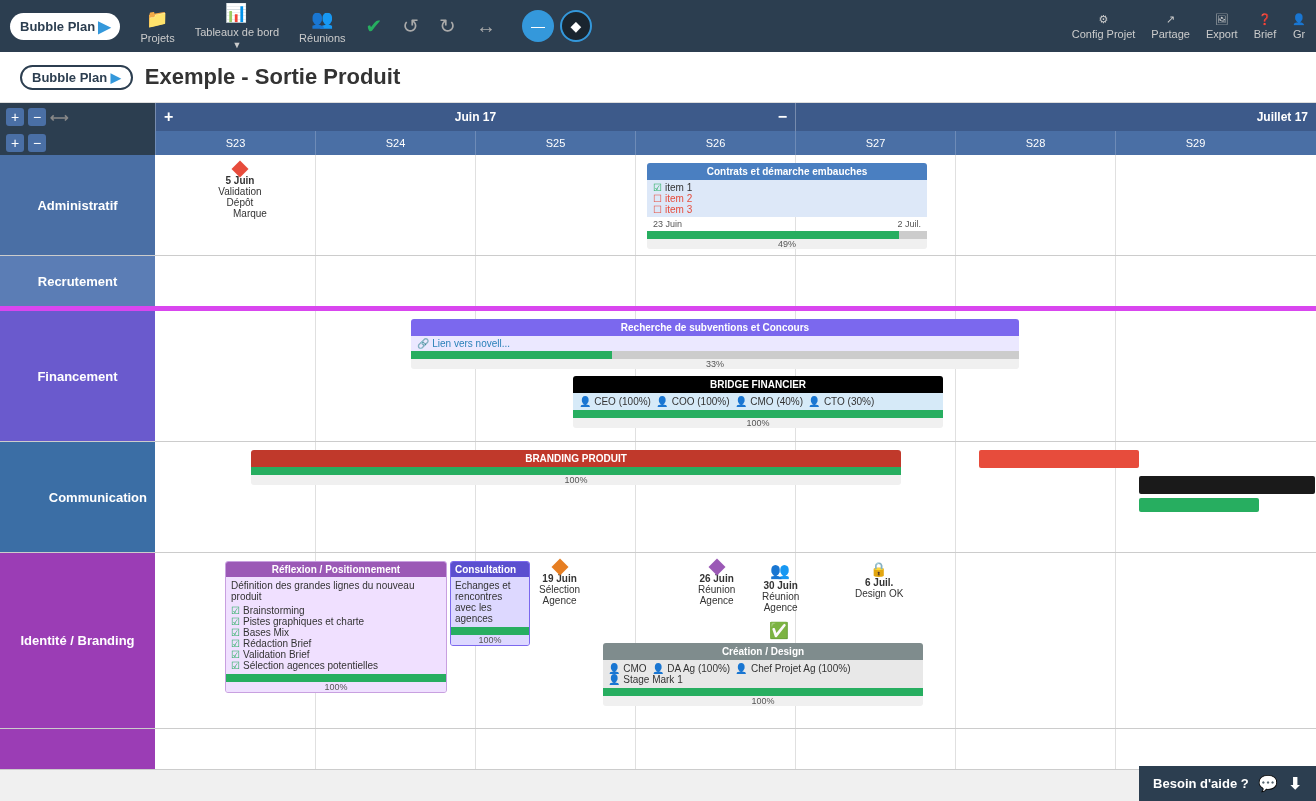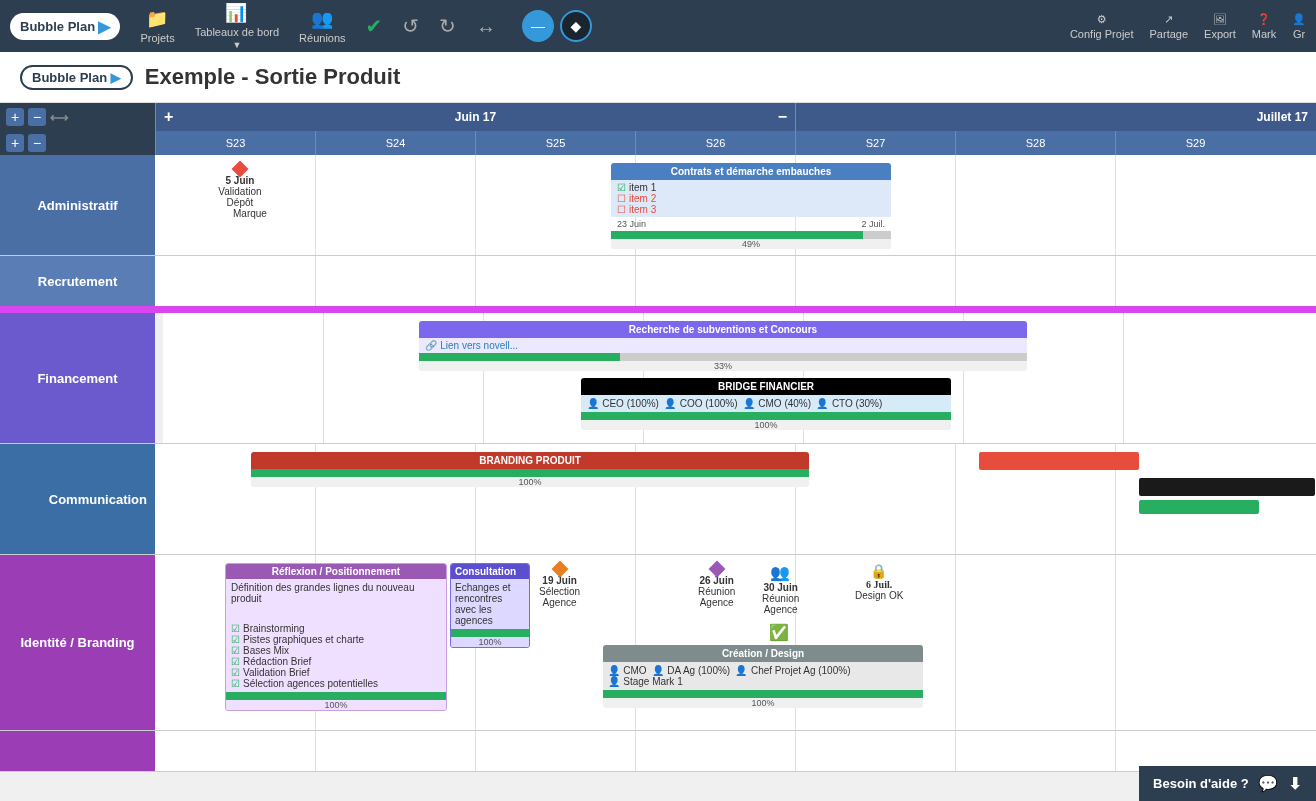--- a/index.html
+++ b/index.html
@@ -310,21 +310,21 @@
     <div class="nav-right-item">
       <span>↗</span>
       <span>Partage</span>
     </div>
     <div class="nav-right-item">
       <span>🖼</span>
       <span>Export</span>
     </div>
     <div class="nav-right-item">
       <span>❓</span>
-      <span>Mark</span>
+      <span>Brief</span>
     </div>
     <div class="nav-right-item">
       <span>👤</span>
       <span>Gr</span>
     </div>
   </div>
 </div>
 
 <div class="sub-header">
   <div class="sub-logo">
@@ -386,21 +386,21 @@
           <div class="vline" style="left:960px;"></div>
 
           <div class="ms" style="left:58px;top:8px;">
             <div class="ms-diamond" style="background:#e74c3c;"></div>
             <div style="font-size:10px;font-weight:bold;color:#333;">5 Juin</div>
             <div style="font-size:10px;color:#333;">Validation</div>
             <div style="font-size:10px;color:#333;">Dépôt</div>
             <div style="font-size:10px;color:#333;padding-left:20px;">Marque</div>
           </div>
 
-          <div class="tbox" style="left:456px;top:8px;width:280px;">
+          <div class="tbox" style="left:492px;top:8px;width:280px;">
             <div class="tbox-header" style="background:#4a7fc1;">Contrats et démarche embauches</div>
             <div class="tbox-body" style="background:#dde8f8;">
               <div class="ci">
                 <span class="ci-checked">☑</span>
                 <span>item 1</span>
               </div>
               <div class="ci">
                 <span style="color:#e74c3c;">☐</span>
                 <span style="color:#e74c3c;">item 2</span>
               </div>
@@ -414,39 +414,39 @@
               <span>2 Juil.</span>
             </div>
             <div class="tbox-progress">
               <div class="tbox-progress-fill" style="width:90%;background:#27ae60;"></div>
             </div>
             <div style="text-align:center;font-size:9px;color:#555;background:#f0f0f0;">49%</div>
           </div>
         </div>
       </div>
 
-      <div class="content-row" style="display:flex;border-bottom:7px solid #d946ef;min-height:50px;">
+      <div class="content-row" style="display:flex;border-bottom:5px solid #d946ef;min-height:50px;">
         <div class="row-label-cell" style="background:#5b7db5;">
           <span>Recrutement</span>
         </div>
         <div class="row-data-cell" style="flex:1;position:relative;min-height:50px;background:white;">
           <div class="vline" style="left:160px;"></div>
           <div class="vline" style="left:320px;"></div>
           <div class="vline" style="left:480px;"></div>
           <div class="vline" style="left:640px;"></div>
           <div class="vline" style="left:800px;"></div>
           <div class="vline" style="left:960px;"></div>
         </div>
       </div>
 
       <div class="content-row" style="display:flex;border-bottom:1px solid #ccc;min-height:130px;">
         <div class="row-label-cell" style="background:#6a5acd;">
           <span>Financement</span>
         </div>
-        <div class="row-data-cell" style="flex:1;position:relative;min-height:130px;background:white;margin-left:8px;">
+        <div class="row-data-cell" style="flex:1;position:relative;min-height:130px;background:white;">
           <div class="vline" style="left:160px;"></div>
           <div class="vline" style="left:320px;"></div>
           <div class="vline" style="left:480px;"></div>
           <div class="vline" style="left:640px;"></div>
           <div class="vline" style="left:800px;"></div>
           <div class="vline" style="left:960px;"></div>
 
           <div class="tbox" style="left:256px;top:8px;width:608px;">
             <div class="tbox-header" style="background:#7b68ee;">Recherche de subventions et Concours</div>
             <div class="tbox-body" style="background:#ebe8ff;">
@@ -479,21 +479,21 @@
           <span>Communication</span>
         </div>
         <div class="row-data-cell" style="flex:1;position:relative;min-height:110px;background:white;">
           <div class="vline" style="left:160px;"></div>
           <div class="vline" style="left:320px;"></div>
           <div class="vline" style="left:480px;"></div>
           <div class="vline" style="left:640px;"></div>
           <div class="vline" style="left:800px;"></div>
           <div class="vline" style="left:960px;"></div>
 
-          <div class="tbox" style="left:96px;top:8px;width:558px;">
+          <div class="tbox" style="left:96px;top:8px;width:650px;">
             <div class="tbox-header" style="background:#c0392b;">BRANDING PRODUIT</div>
             <div class="tbox-progress">
               <div class="tbox-progress-fill" style="width:100%;background:#27ae60;"></div>
             </div>
             <div style="text-align:center;font-size:9px;color:#555;background:#f0f0f0;">100%</div>
           </div>
 
           <div style="position:absolute;left:824px;top:8px;width:160px;height:18px;background:#e74c3c;border-radius:2px;"></div>
 
           <div style="position:absolute;left:984px;top:34px;width:176px;height:18px;background:#1a1a1a;border-radius:2px;"></div>
@@ -510,21 +510,21 @@
           <div class="vline" style="left:160px;"></div>
           <div class="vline" style="left:320px;"></div>
           <div class="vline" style="left:480px;"></div>
           <div class="vline" style="left:640px;"></div>
           <div class="vline" style="left:800px;"></div>
           <div class="vline" style="left:960px;"></div>
 
           <div class="ref-box" style="left:70px;top:8px;width:222px;">
             <div class="ref-header">Réflexion / Positionnement</div>
             <div class="ref-body">
-              <div style="margin-bottom:19px;">Définition des grandes lignes du nouveau produit</div>
+              <div style="margin-bottom:3px;">Définition des grandes lignes du nouveau produit</div>
               <div class="ci"><span style="color:#27ae60;">☑</span> Brainstorming</div>
               <div class="ci"><span style="color:#27ae60;">☑</span> Pistes graphiques et charte</div>
               <div class="ci"><span style="color:#27ae60;">☑</span> Bases Mix</div>
               <div class="ci"><span style="color:#27ae60;">☑</span> Rédaction Brief</div>
               <div class="ci"><span style="color:#27ae60;">☑</span> Validation Brief</div>
               <div class="ci"><span style="color:#27ae60;">☑</span> Sélection agences potentielles</div>
             </div>
             <div class="tbox-progress">
               <div class="tbox-progress-fill" style="width:100%;background:#27ae60;"></div>
             </div>
@@ -556,21 +556,21 @@
 
           <div class="ms" style="left:607px;top:8px;">
             <div style="font-size:16px;color:#27ae60;">👥</div>
             <div style="font-size:10px;font-weight:bold;color:#333;">30 Juin</div>
             <div style="font-size:10px;color:#333;">Réunion</div>
             <div style="font-size:10px;color:#333;">Agence</div>
           </div>
 
           <div class="ms" style="left:700px;top:8px;">
             <div style="font-size:14px;color:#e74c3c;">🔒</div>
-            <div style="font-size:10px;font-weight:bold;color:#333;font-family:Liberation Serif, serif;">6 Juil.</div>
+            <div style="font-size:10px;font-weight:bold;color:#333;">6 Juil.</div>
             <div style="font-size:10px;color:#333;">Design OK</div>
           </div>
 
           <div class="tbox" style="left:448px;top:90px;width:320px;">
             <div class="tbox-header" style="background:#7f8c8d;">Création / Design</div>
             <div class="tbox-body" style="background:#e8e8e8;padding:3px 5px;font-size:10px;">
               <span>👤</span> CMO&nbsp;
               <span>👤</span> DA Ag (100%)&nbsp;
               <span>👤</span> Chef Projet Ag (100%)
               <br>

